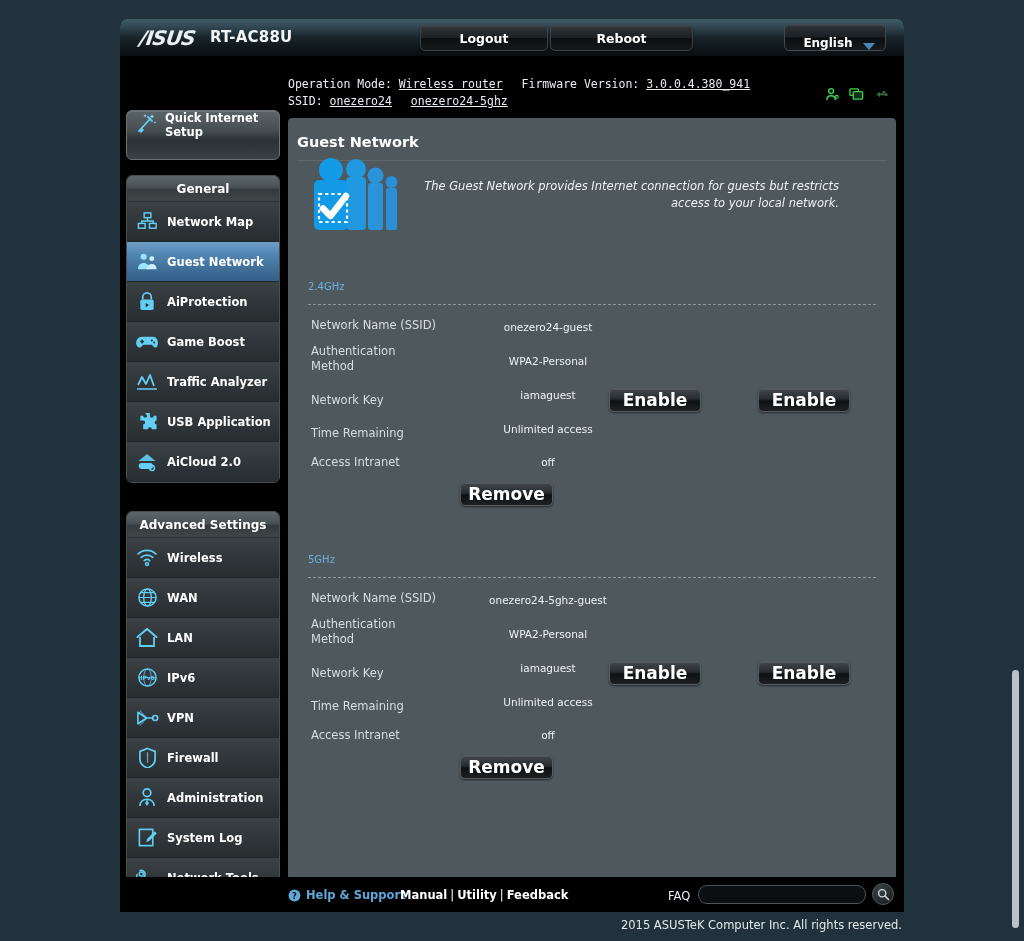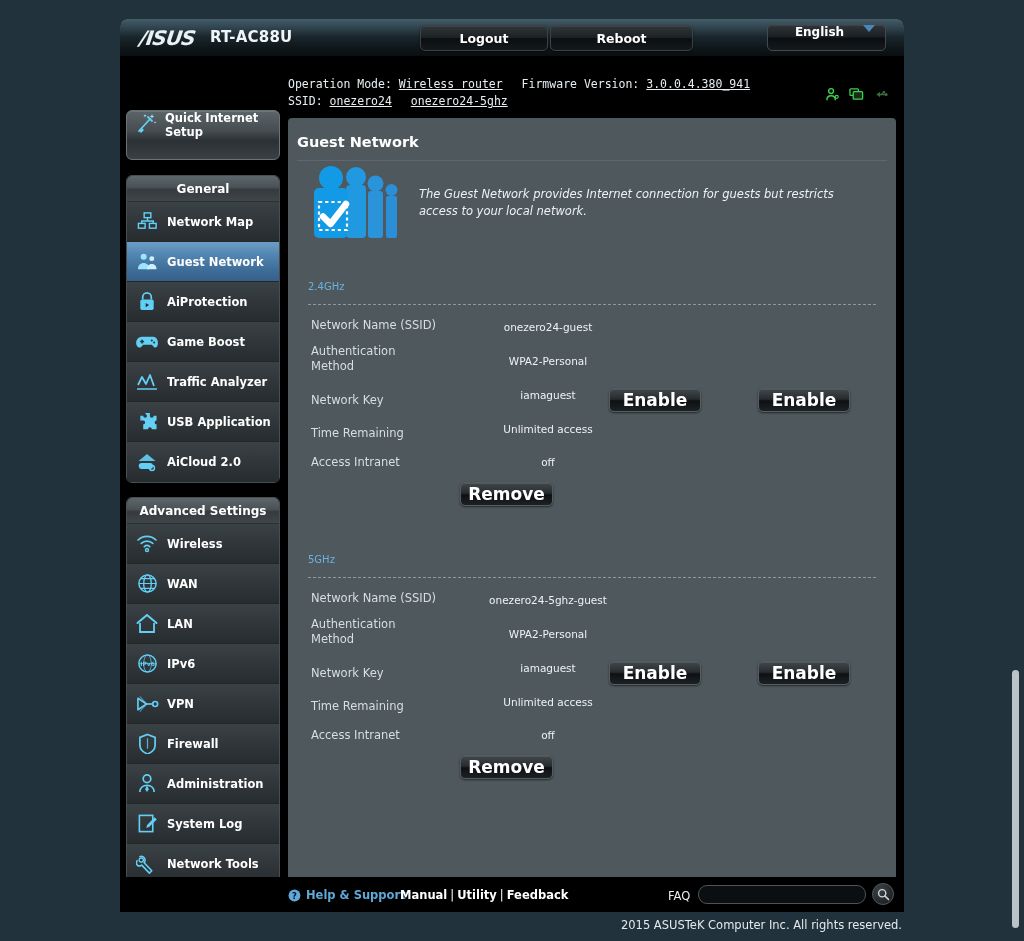--- a/index.html
+++ b/index.html
@@ -50,24 +50,24 @@
     color: #fff; font-size: 12.5px; font-weight: bold;
     display: flex; align-items: center; justify-content: center;
     box-shadow: 0 1px 2px rgba(0,0,0,.6), inset 0 1px 0 rgba(255,255,255,.07);
     cursor: pointer;
   }
   #btn-logout { left: 300px; width: 128px; }
   #btn-reboot { left: 430px; width: 143px; }
 
   .lang-select {
     position: absolute; right: 18px; top: 5px;
-    width: 119px; height: 27px;
+    width: 102px; height: 27px;
     background: linear-gradient(180deg,#2e3439 0%, #1b2024 46%, #0b0e10 54%, #171a1d 100%);
     border: 1px solid #424a4f; border-radius: 5px;
-    display: flex; align-items: flex-start;
+    display: flex; align-items: flex-end;
     box-shadow: inset 0 1px 0 rgba(255,255,255,.08);
     cursor: pointer;
   }
   .lang-label {
     flex: 1; text-align: center; color: #fff;
     font-size: 12px; font-weight: bold; padding-left: 8px;
   }
   .caret {
     width: 0; height: 0; margin-right: 10px;
     border-left: 6px solid transparent; border-right: 6px solid transparent;
@@ -109,21 +109,21 @@
     background: linear-gradient(180deg,#5b6468 0%, #474e52 40%, #2b3134 62%, #3a4145 100%);
     border: 1px solid #6a7276; border-radius: 6px;
     display: flex; align-items: flex-start; cursor: pointer;
     box-shadow: 0 2px 3px rgba(0,0,0,.55), inset 0 1px 0 rgba(255,255,255,.12);
   }
   .qis-icon { width: 38px; display: flex; justify-content: center; }
   .qis-text { color: #fff; font-size: 11.5px; font-weight: bold; line-height: 14px; }
 
   .navgroup {
     width: 154px; border: 1px solid #474e52; border-radius: 6px;
-    overflow: hidden; margin-bottom: 14px;
+    overflow: hidden; margin-bottom: 28px;
     box-shadow: 0 2px 4px rgba(0,0,0,.6);
   }
   .navhead {
     height: 26px; display: flex; align-items: center; justify-content: center;
     background: linear-gradient(180deg,#5d666a 0%, #4a5256 45%, #343a3d 55%, #414749 100%);
     color: #fff; font-size: 12px; font-weight: bold;
     border-bottom: 1px solid #2a2f31;
   }
   .navitem {
     height: 40px; display: flex; align-items: center;
@@ -150,21 +150,21 @@
   }
   .page-title {
     position: absolute; left: 9px; top: 16px;
     color: #fff; font-size: 14.5px; font-weight: bold;
   }
   .title-rule {
     position: absolute; left: 9px; top: 42px; width: 590px; height: 1px;
     background: #5e686d;
   }
 
-  .intro { position: absolute; left: 18px; top: 48px; width: 570px; display: flex; }
+  .intro { position: absolute; left: 18px; top: 40px; width: 570px; display: flex; text-align: right; }
   .intro-text {
     margin-left: 18px; margin-top: 20px;
     color: #eef2f4; font-size: 11.5px; font-style: italic; line-height: 17px;
     width: 420px;
   }
 
   .band-label {
     position: absolute; left: 20px;
     color: #6cb2e0; font-size: 10px;
   }

